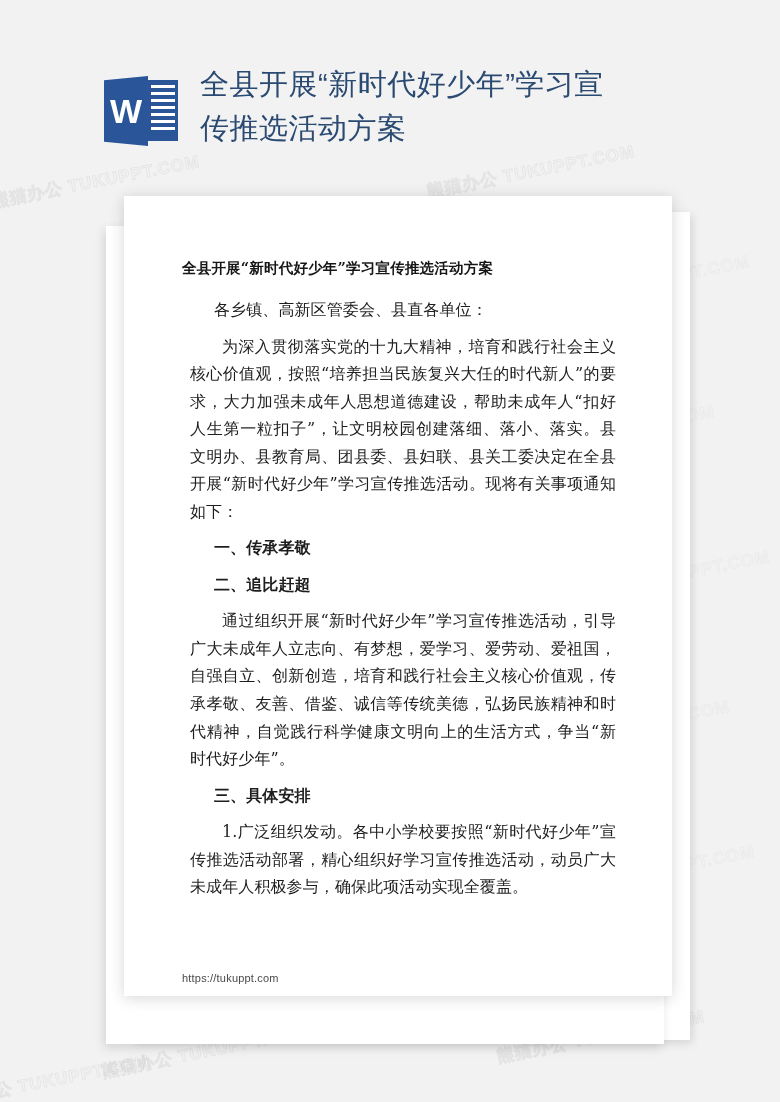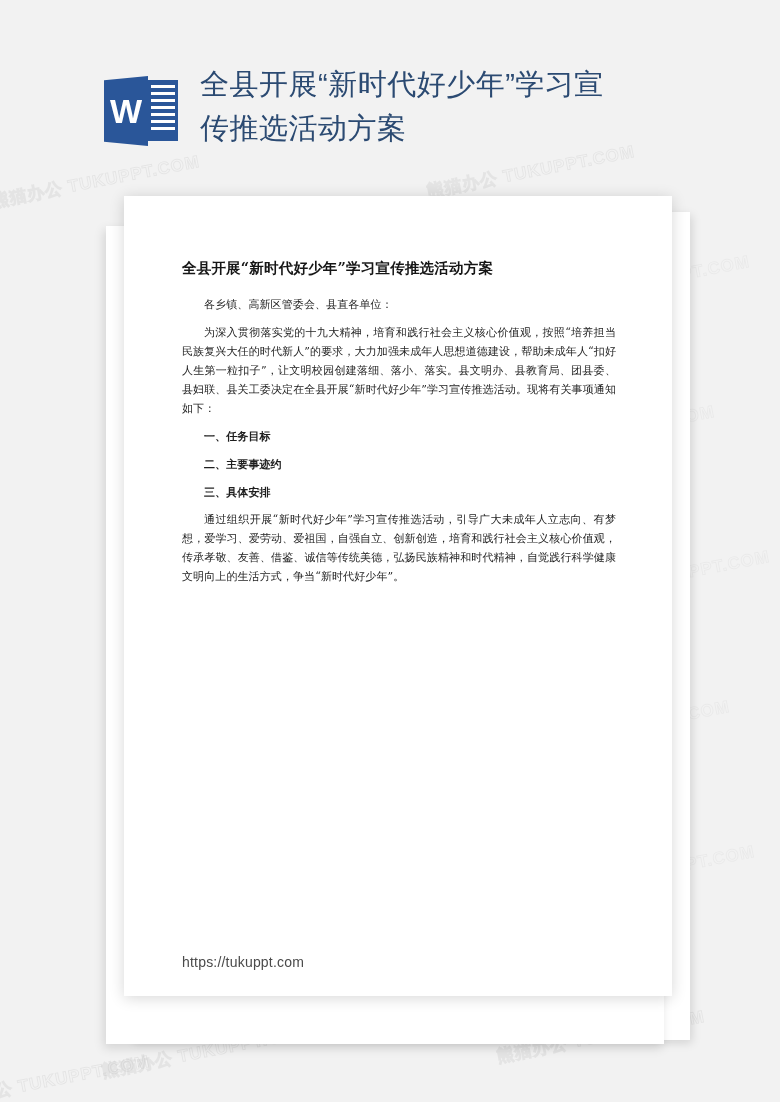--- a/index.html
+++ b/index.html
@@ -155,41 +155,41 @@
     text-align: left;
     font-family: "DejaVu Serif", "Liberation Serif", serif;
     font-size: 14.5px;
     font-weight: bold;
     letter-spacing: 0.2px;
     color: #161616;
     margin: 0 0 18px 0;
     line-height: 1.4;
   }
   .para {
-    font-size: 11px;
+    font-size: 16px;
     line-height: 1.72;
     margin: 0 0 9px 0;
     text-align: justify;
     text-justify: inter-ideograph;
     letter-spacing: 0.1px;
     color: #1e1e1e;
   }
-  .para.indent { text-indent: 2em; }
+  .para.indent { text-indent: 2em; margin-left: 8px; }
   .para.heading {
     text-indent: 2em;
     font-weight: bold;
     margin-bottom: 9px;
   }
   .para.salute { text-indent: 2em; }
   #doc-footer-url {
     position: absolute;
     left: 58px;
-    bottom: 26px;
+    bottom: 12px;
     font-family: "Liberation Sans", sans-serif;
-    font-size: 14px;
+    font-size: 11px;
     color: #4a4a4a;
     letter-spacing: 0.2px;
   }
 </style>
 </head>
 <body>
 
 <div id="watermark-layer">
   <div class="wm dark" style="left:-10px;  top:170px;">熊猫办公 TUKUPPT.COM</div>
   <div class="wm dark" style="left:425px;  top:160px;">熊猫办公 TUKUPPT.COM</div>
@@ -230,21 +230,22 @@
   <div class="sheet" id="sheet-back-left"></div>
   <div class="sheet" id="sheet-front"></div>
 </div>
 
 <div id="doc-page">
   <h1 id="doc-title">全县开展“新时代好少年”学习宣传推选活动方案</h1>
 
   <p class="para salute">各乡镇、高新区管委会、县直各单位：</p>
   <p class="para indent">为深入贯彻落实党的十九大精神，培育和践行社会主义核心价值观，按照“培养担当民族复兴大任的时代新人”的要求，大力加强未成年人思想道德建设，帮助未成年人“扣好人生第一粒扣子”，让文明校园创建落细、落小、落实。县文明办、县教育局、团县委、县妇联、县关工委决定在全县开展“新时代好少年”学习宣传推选活动。现将有关事项通知如下：</p>
 
-  <p class="para heading">一、任务目标</p>
-
-  <p class="para heading">二、主要事迹约</p>
+  <p class="para heading">一、传承孝敬</p>
+
+  <p class="para heading">二、追比赶超</p>
+  <p class="para indent">通过组织开展“新时代好少年”学习宣传推选活动，引导广大未成年人立志向、有梦想，爱学习、爱劳动、爱祖国，自强自立、创新创造，培育和践行社会主义核心价值观，传承孝敬、友善、借鉴、诚信等传统美德，弘扬民族精神和时代精神，自觉践行科学健康文明向上的生活方式，争当“新时代好少年”。</p>
+
   <p class="para heading">三、具体安排</p>
-
-  <p class="para indent">通过组织开展“新时代好少年”学习宣传推选活动，引导广大未成年人立志向、有梦想，爱学习、爱劳动、爱祖国，自强自立、创新创造，培育和践行社会主义核心价值观，传承孝敬、友善、借鉴、诚信等传统美德，弘扬民族精神和时代精神，自觉践行科学健康文明向上的生活方式，争当“新时代好少年”。</p>
+  <p class="para indent">1.广泛组织发动。各中小学校要按照“新时代好少年”宣传推选活动部署，精心组织好学习宣传推选活动，动员广大未成年人积极参与，确保此项活动实现全覆盖。</p>
 
   <div id="doc-footer-url">https://tukuppt.com</div>
 </div>
 
 </body></html>

